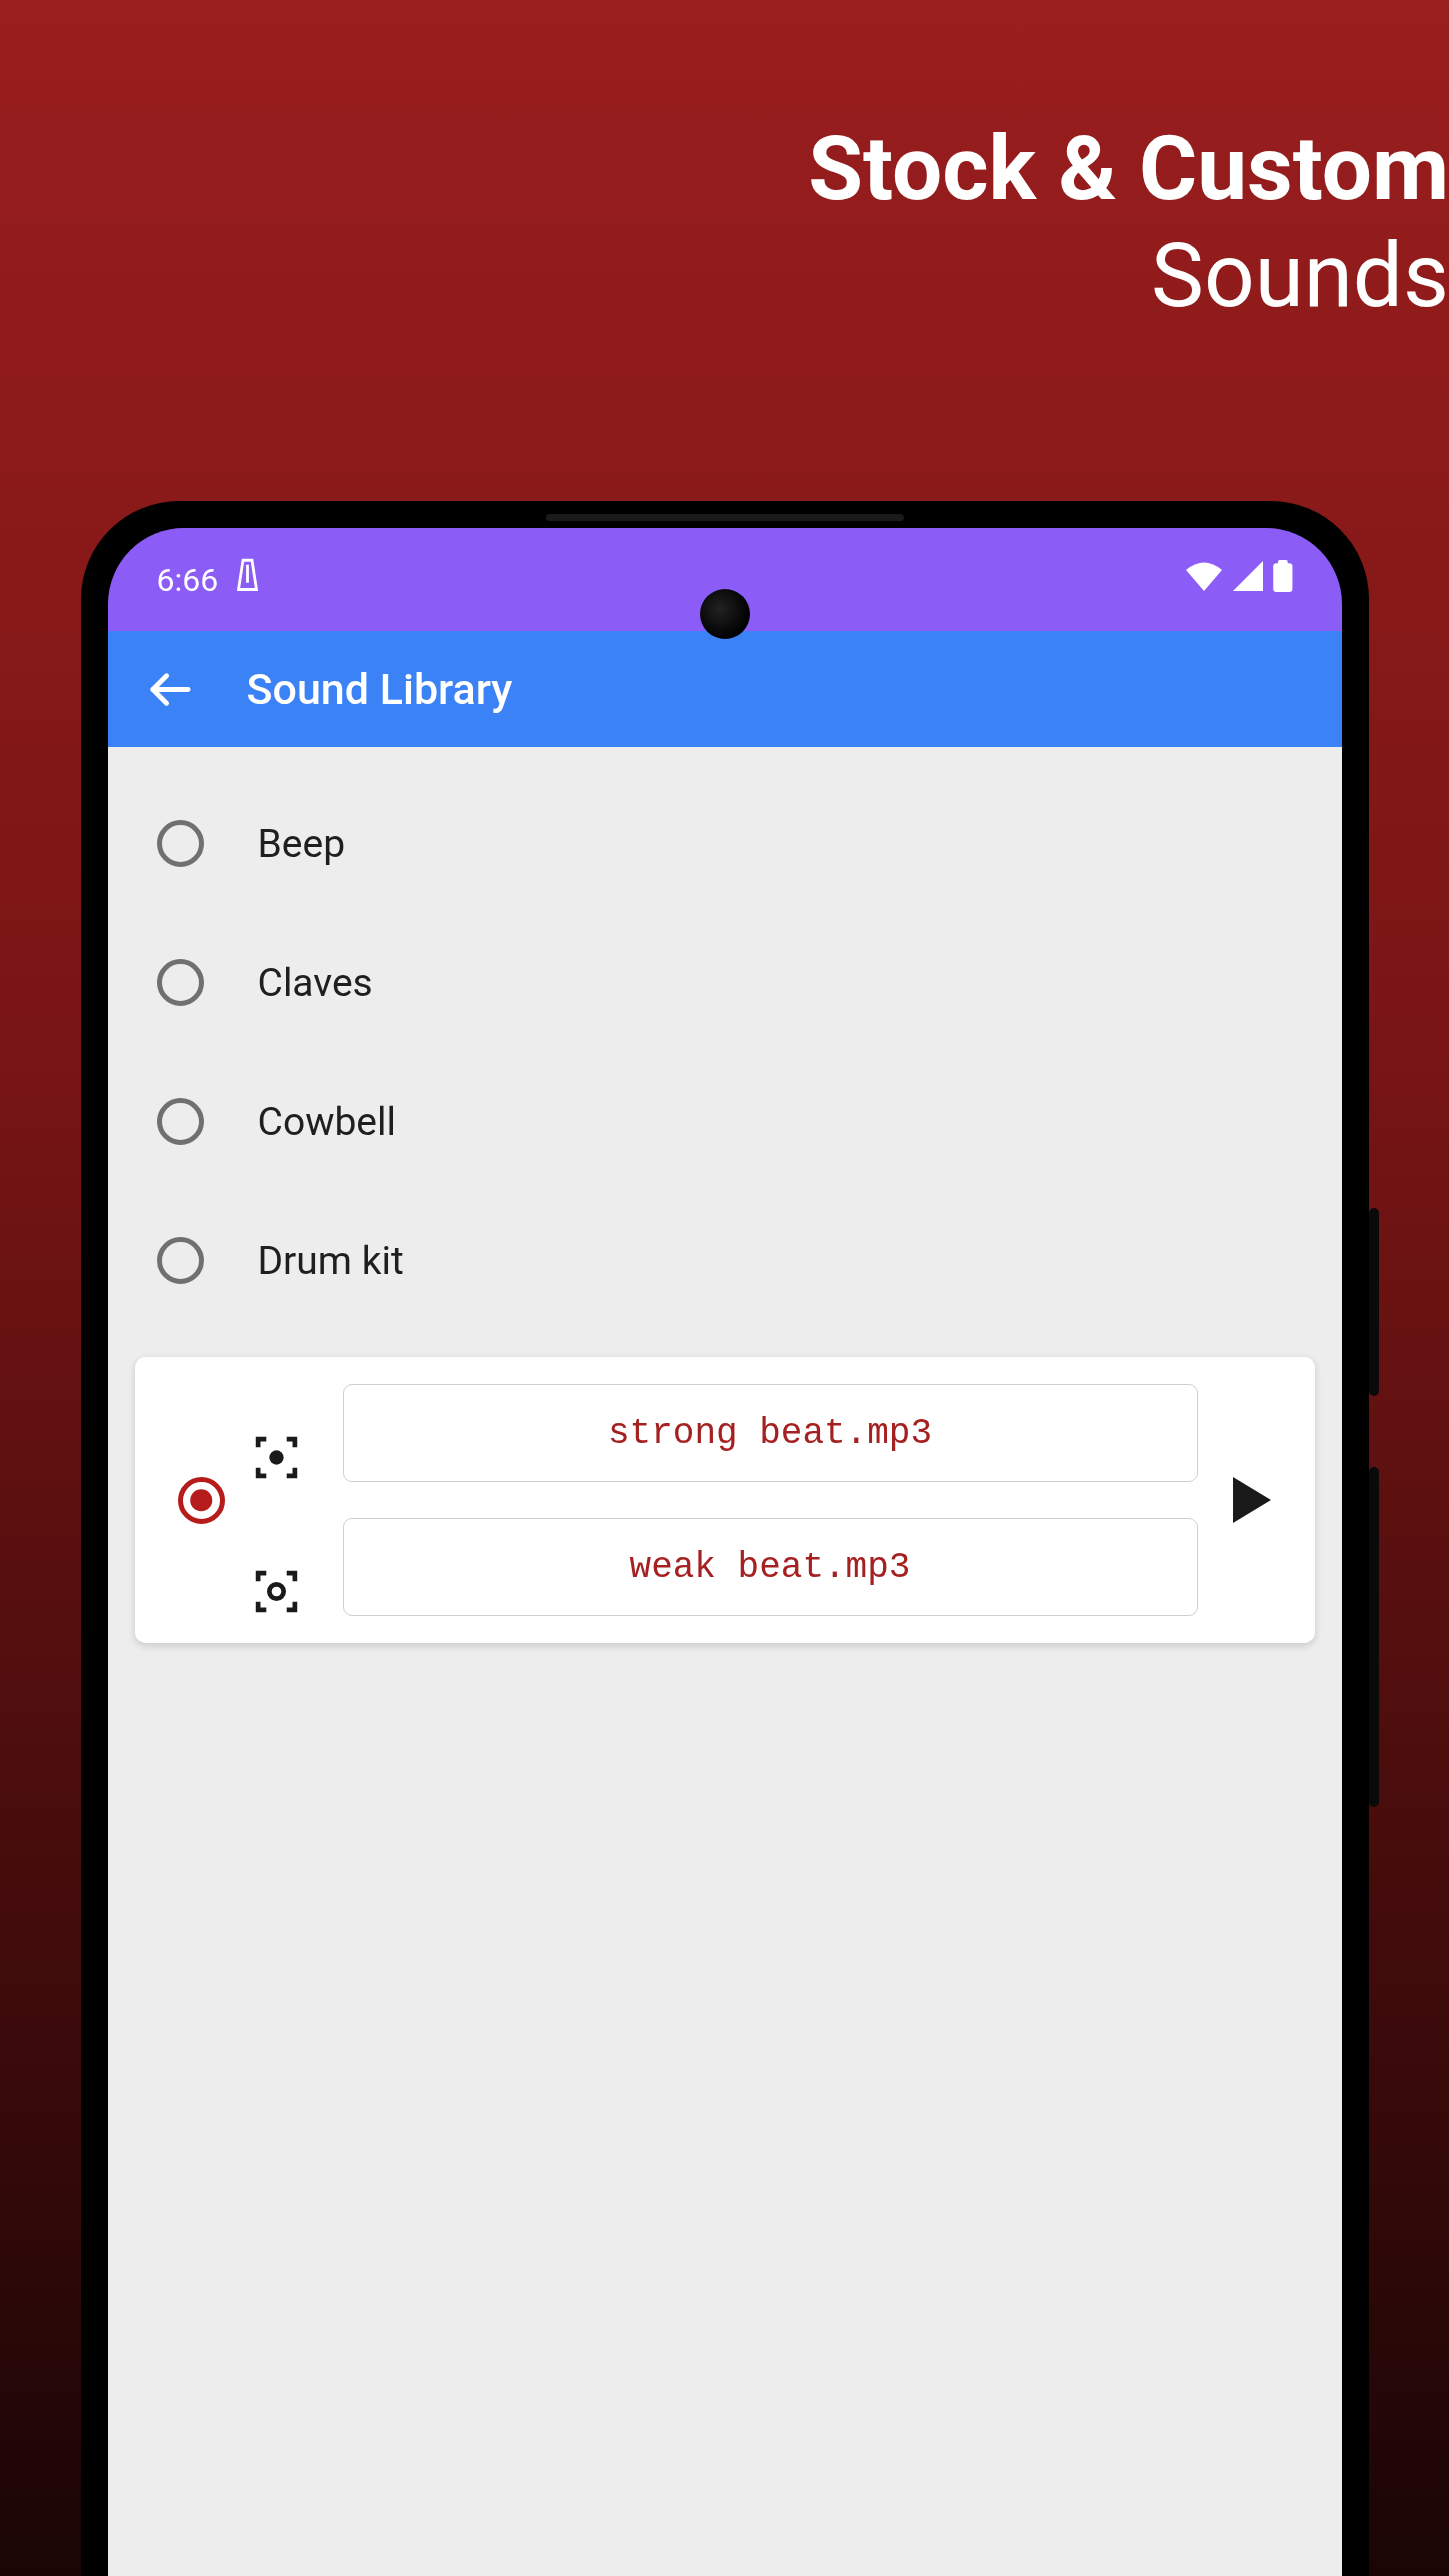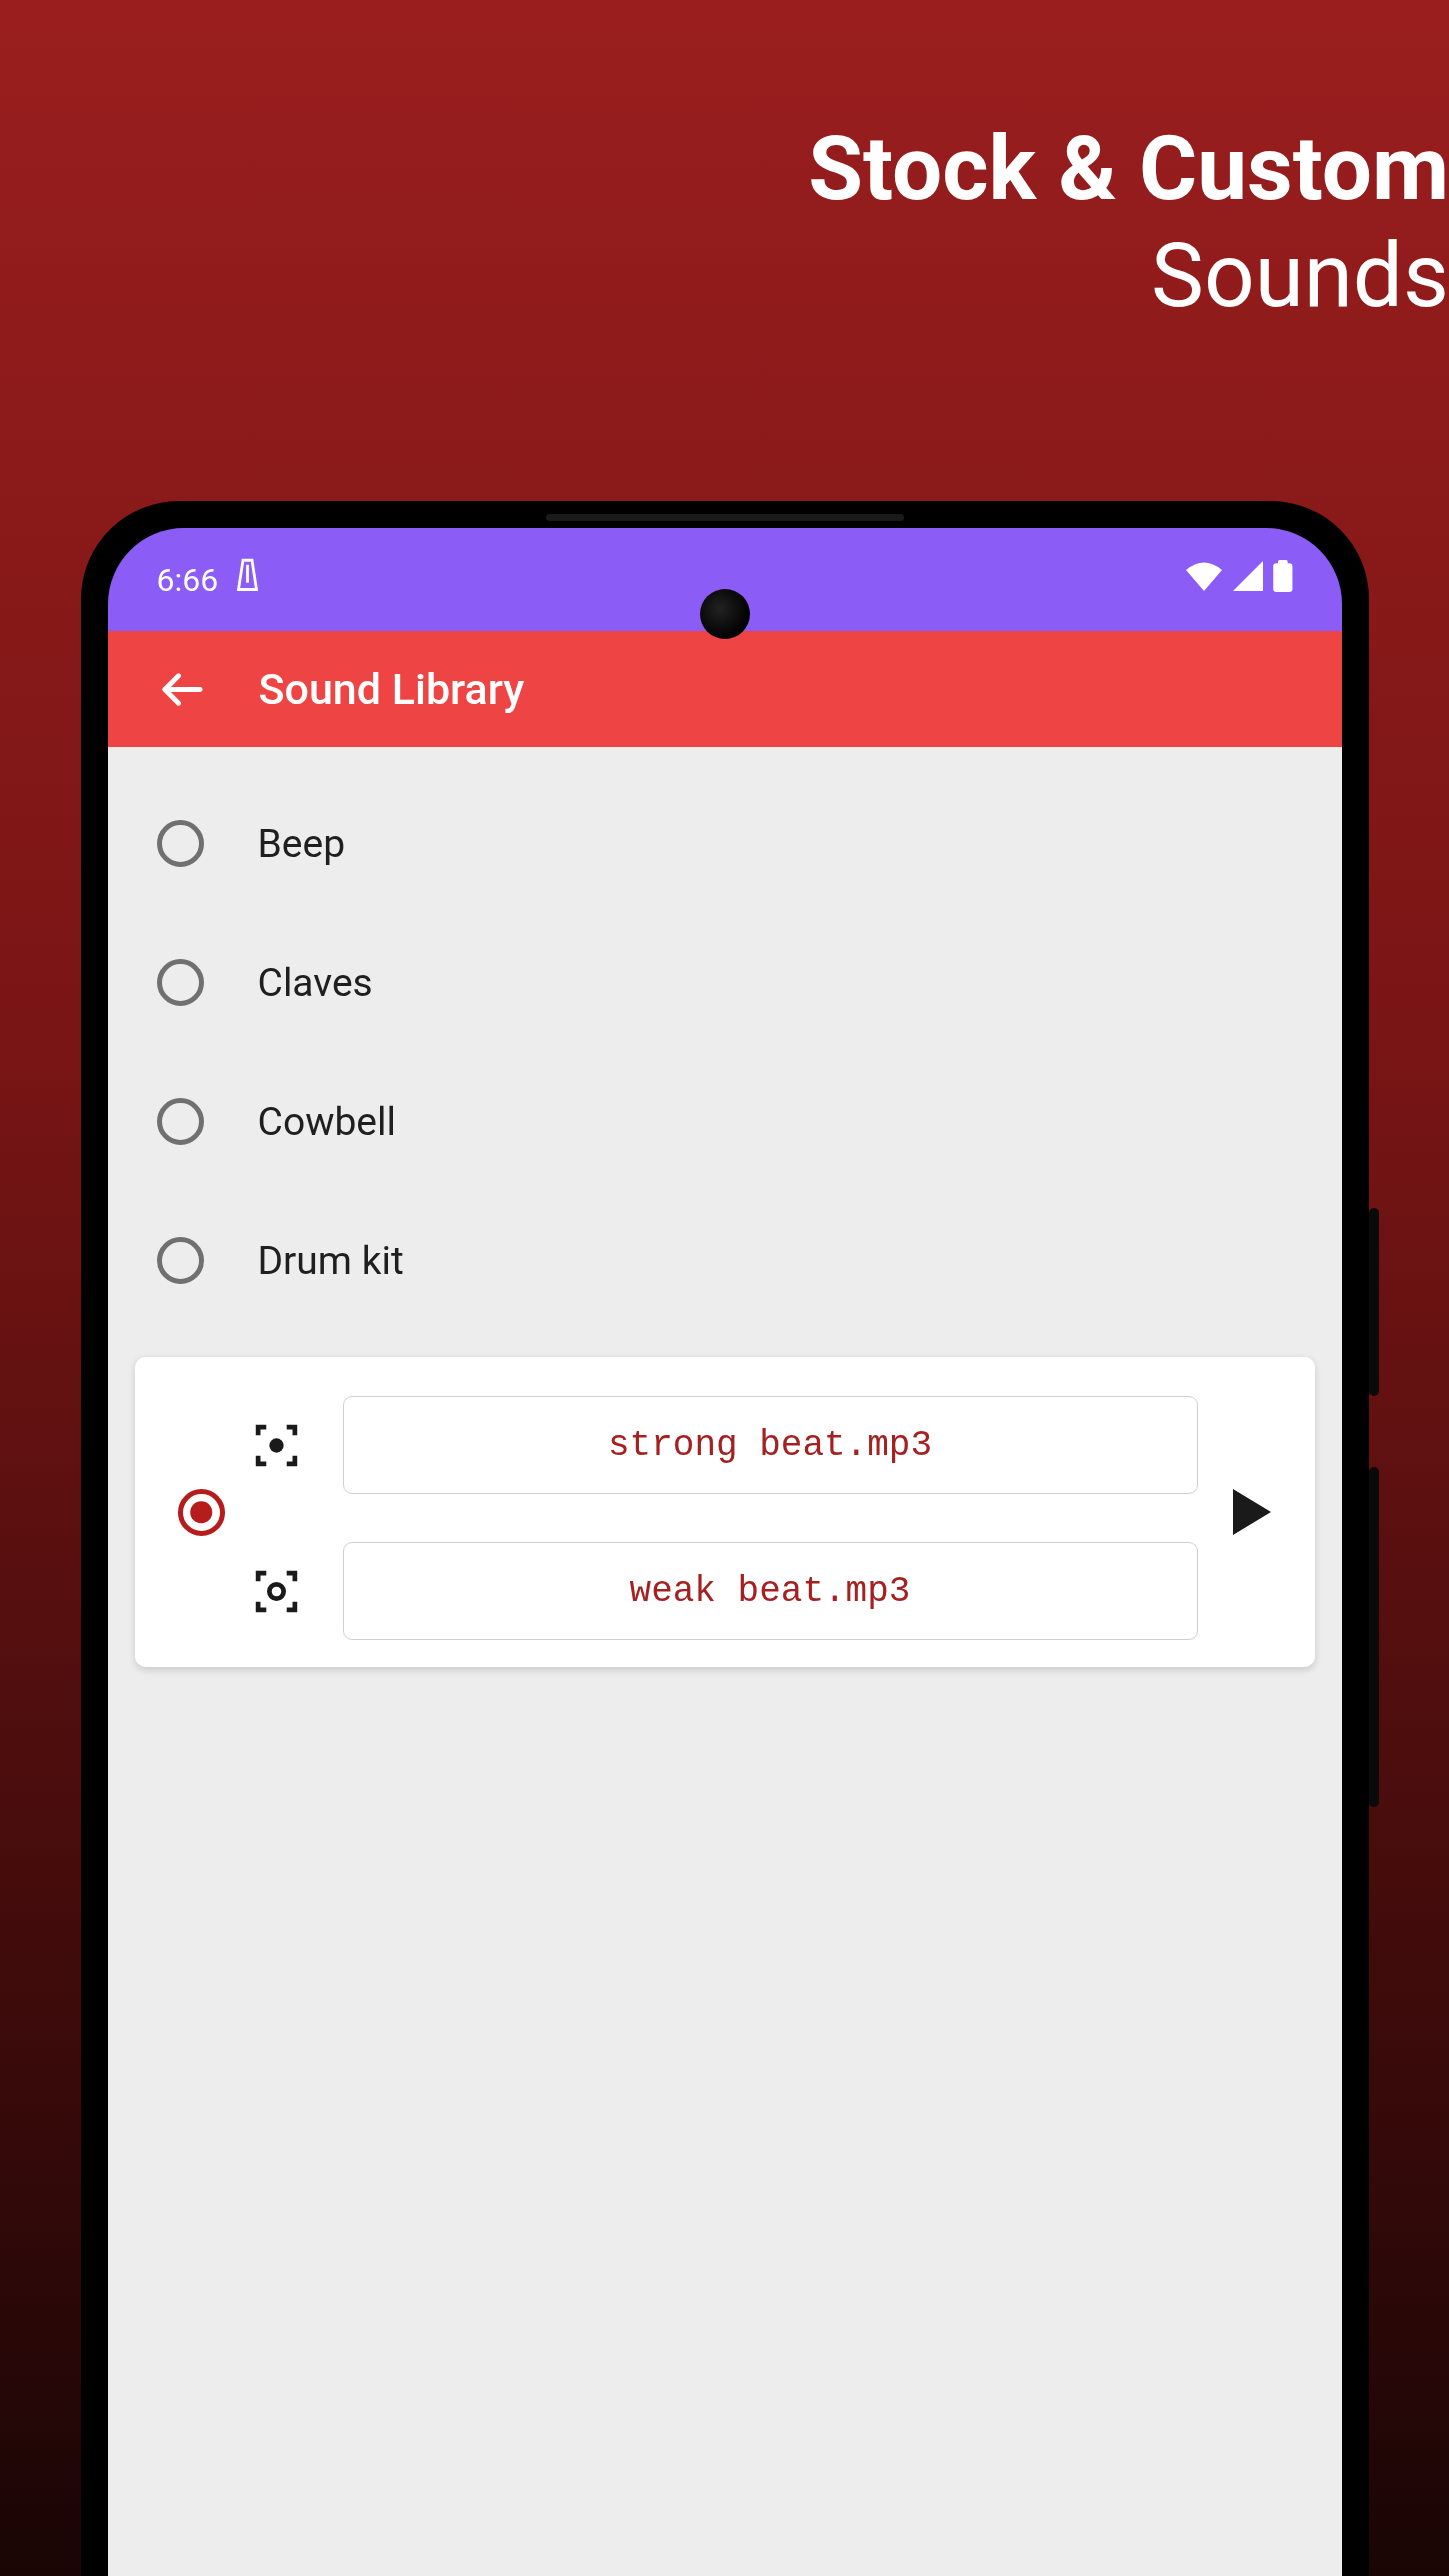--- a/index.html
+++ b/index.html
@@ -88,25 +88,25 @@
     justify-content: space-between;
     padding: 0 49px;
     color: #fff;
     font-size: 32px;
   }
   .status-left { display: flex; align-items: center; gap: 16px; }
   .status-right { display: flex; align-items: center; gap: 9px; }
 
   .app-bar {
     height: 116px;
-    background: #ef4444;
+    background: #3b82f6;
     display: flex;
     align-items: center;
     gap: 49px;
-    padding: 0 48px;
+    padding: 0 36px;
     color: #fff;
   }
   .app-bar-title { font-size: 43px; font-weight: 500; }
   .back-btn { width: 54px; height: 54px; display:flex; align-items:center; justify-content:center; cursor:pointer; }
 
   .content {
     background: #ededed;
     height: calc(100% - 219px);
     padding-top: 27px;
   }
@@ -157,23 +157,22 @@
     border-radius: 50%;
   }
   .custom-files {
     flex: 1;
     display: flex;
     flex-direction: column;
     gap: 36px;
   }
   .file-row {
     display: flex;
-    align-items: center;
+    align-items: flex-end;
     gap: 42px;
-    margin-top: 12px;
   }
   .focus-icon { width: 49px; height: 49px; flex-shrink: 0; }
   .file-chip {
     flex: 1;
     border: 1.8px solid #d0d0d0;
     border-radius: 9px;
     height: 98px;
     display: flex;
     align-items: center;
     justify-content: center;

